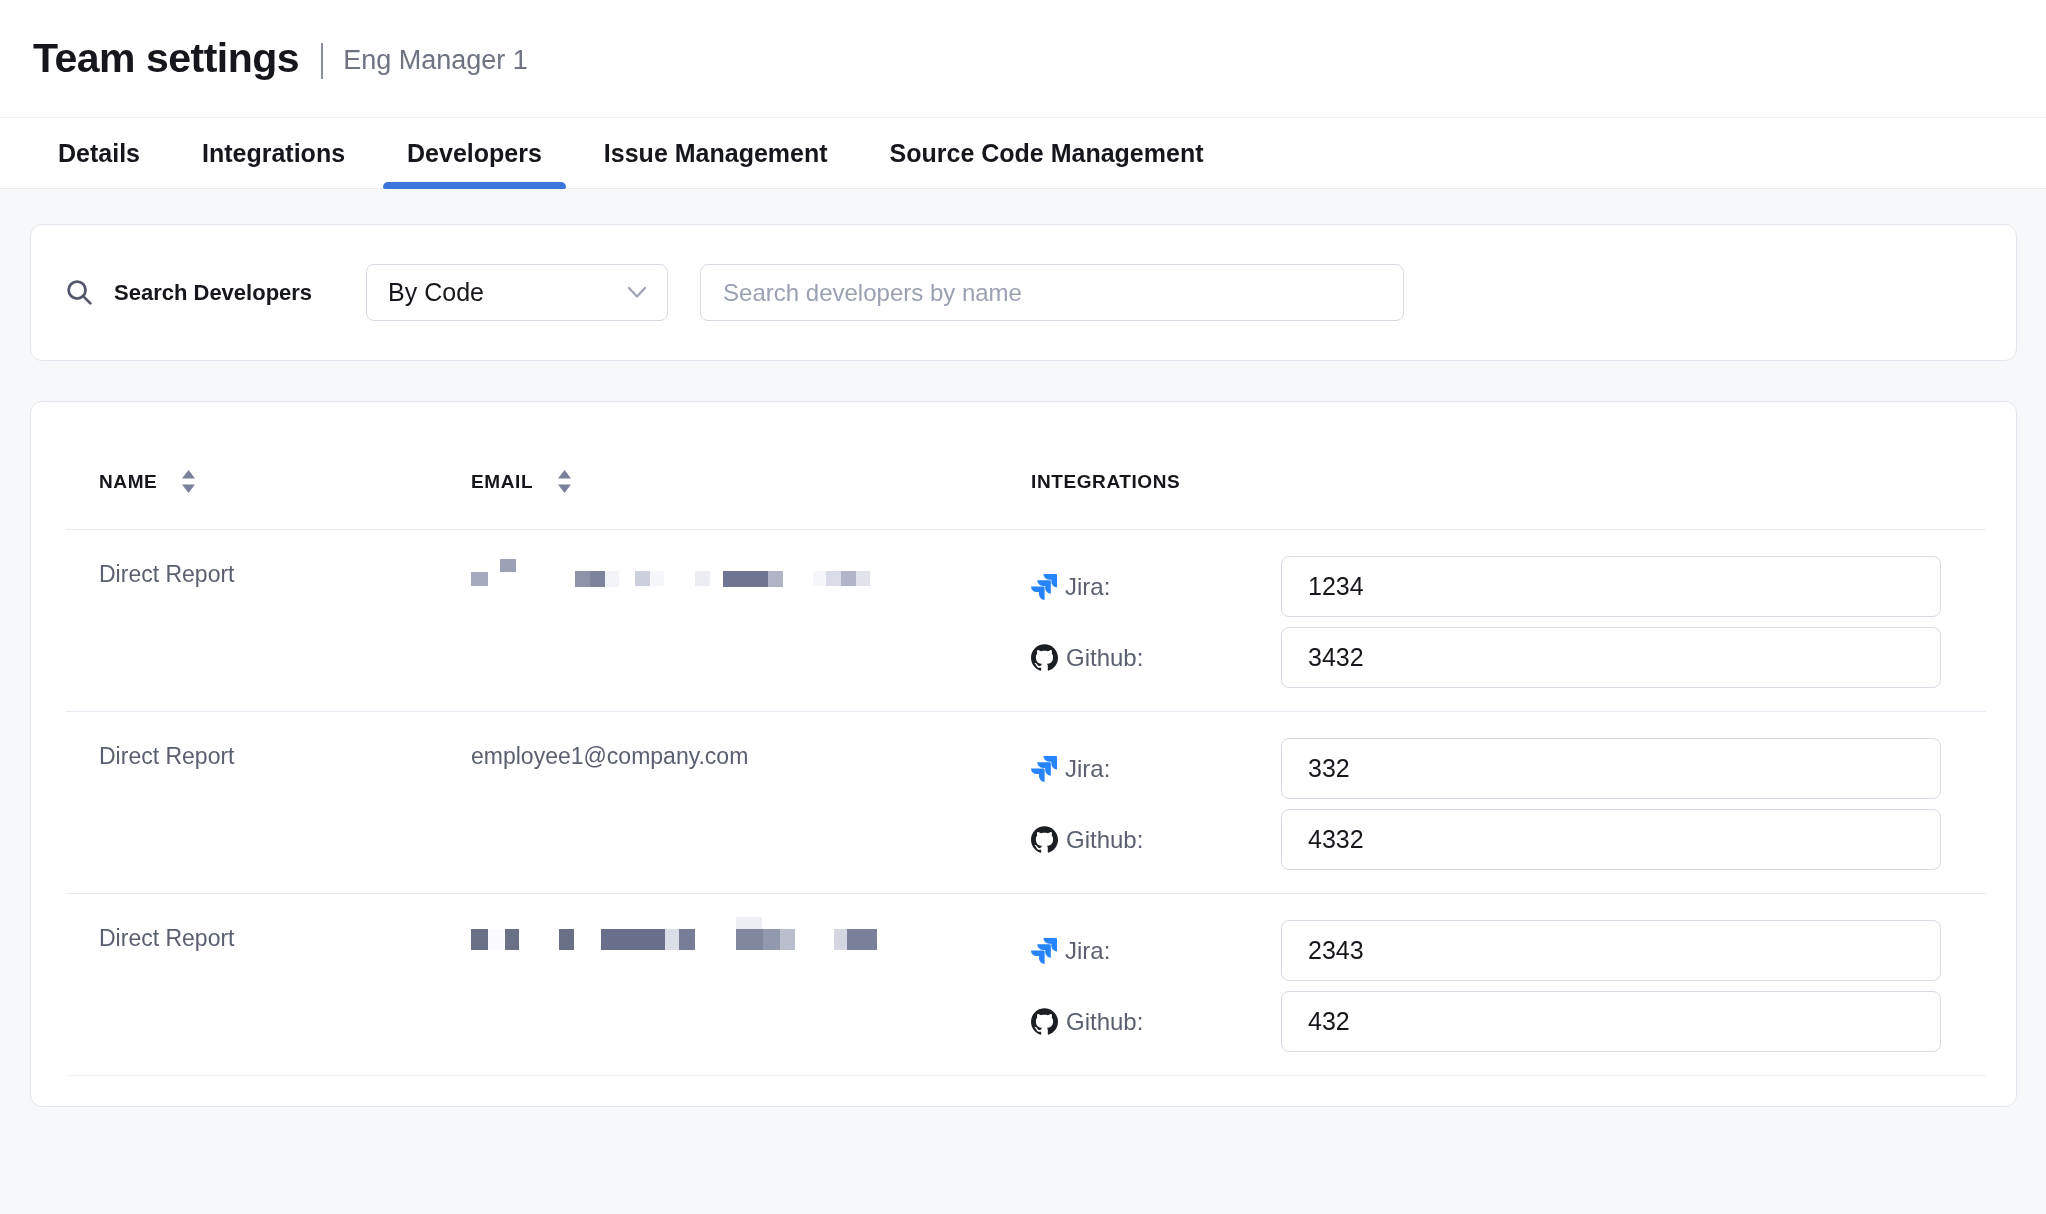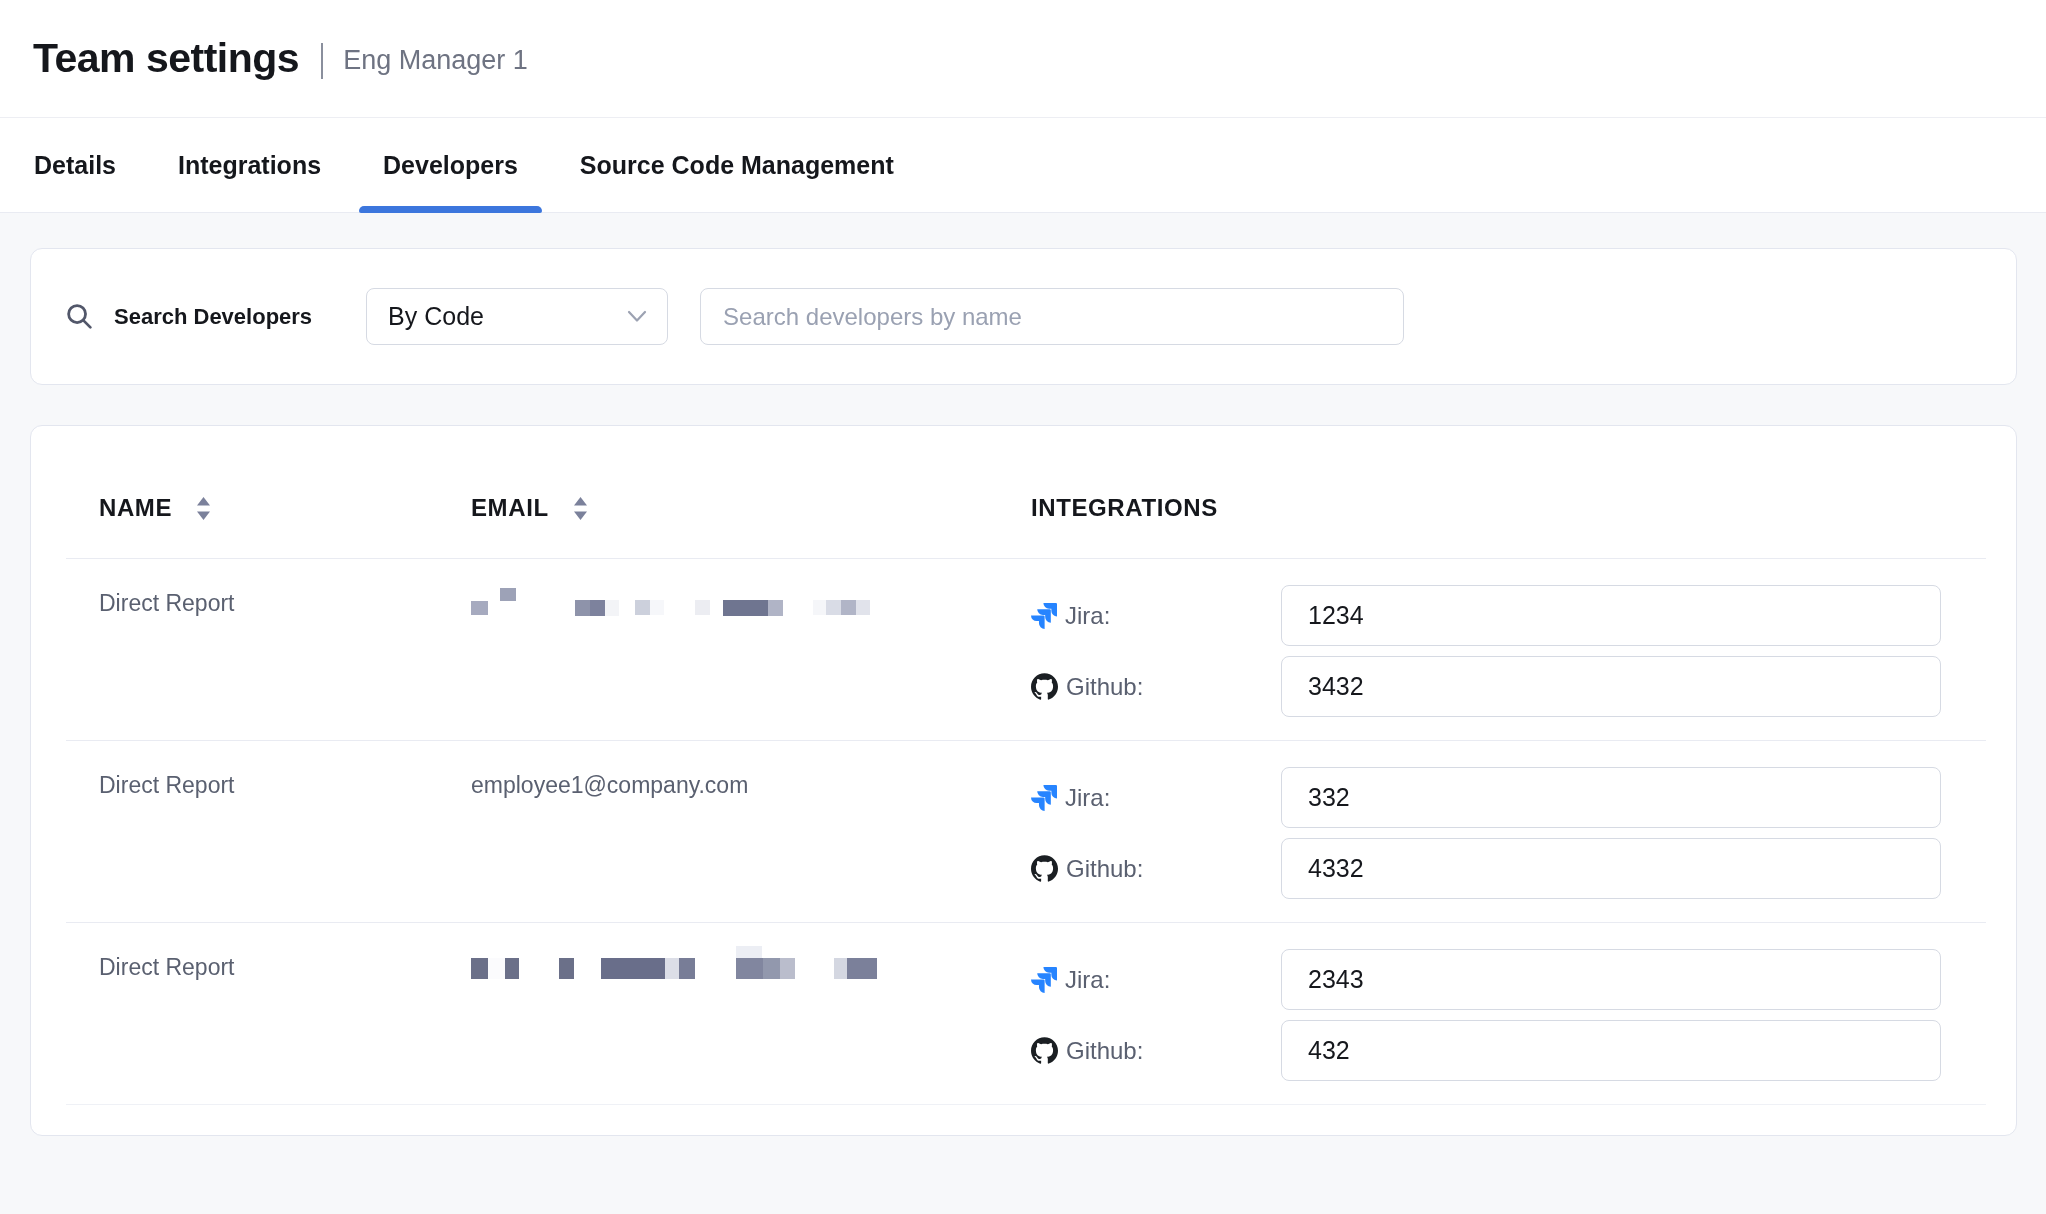--- a/index.html
+++ b/index.html
@@ -12,21 +12,21 @@
     font-family:"Liberation Sans", sans-serif;
     background:var(--page-bg);
     color:var(--text-dark);
   }
   
   .header{background:#fff; height:117px; display:flex; align-items:center; padding-left:33px;}
   .page-title{font-size:41px; font-weight:700; letter-spacing:-0.5px; color:var(--text-dark);}
   .title-sep{width:2px; height:36px; background:#8A8F9D; margin:4px 20px 0 22px;}
   .page-subtitle{font-size:27px; color:#6E7382; margin-top:4px;}
   
-  .tabbar{background:#fff; height:96px; display:flex; align-items:stretch; padding-left:10px;
+  .tabbar{background:#fff; height:72px; display:flex; align-items:stretch; padding-left:34px;
           border-top:1px solid #EDEEF3; border-bottom:1px solid var(--line); gap:14px;}
   .tab{position:relative; display:flex; align-items:center; padding:0 24px;
        font-size:25px; font-weight:600; color:var(--text-dark); cursor:pointer; white-space:nowrap;}
   .tab-underline{position:absolute; left:0; right:0; bottom:-1px; height:7px;
        background:var(--accent); border-radius:5px 5px 2px 2px;}
   
   .content{padding:35px 29px 0 30px;}
   .card{background:#fff; border:1px solid var(--card-border); border-radius:12px;}
   
   .search-card{height:137px; display:flex; align-items:center; padding:0 34px; margin-bottom:40px;}
@@ -36,21 +36,21 @@
        border-radius:8px; display:flex; align-items:center; justify-content:space-between;
        padding:0 20px 0 21px; font-size:25px; color:var(--text-dark); background:#fff; cursor:pointer;}
   .search-input{margin-left:32px; width:704px; height:57px; border:1px solid var(--input-border);
        border-radius:8px; padding:0 22px; font-size:24px; color:var(--text-dark); outline:none;}
   .search-input::placeholder{color:var(--text-muted);}
   
   .table-card{padding-bottom:30px;}
   .table-inner{margin:0 30px 0 35px;}
   .thead{display:grid; grid-template-columns:372px 560px 1fr; padding:68px 45px 36px 33px;
          border-bottom:1px solid var(--line);}
-  .th{font-size:24px; font-weight:700; letter-spacing:0.6px; color:var(--text-dark);
+  .th{font-size:19px; font-weight:700; letter-spacing:0.6px; color:var(--text-dark);
       display:flex; align-items:center; gap:24px;}
   .sort-icon{display:flex; cursor:pointer;}
   .trow{display:grid; grid-template-columns:372px 560px 1fr; padding:26px 45px 23px 33px;
         border-bottom:1px solid var(--line);}
   .trow:last-child{border-bottom-color:#EFF1F6;}
   .name-cell,.email-cell{font-size:23px; color:var(--text-slate); padding-top:3px; line-height:30px;}
   .redacted-email{position:relative; height:36px;}
   .px-block{position:absolute;}
   .integrations-cell{display:flex; flex-direction:column; gap:10px;}
   .int-row{display:flex; align-items:center;}
@@ -74,20 +74,23 @@
     <span>Details</span>
   </div>
   <div class="tab">
     <span>Integrations</span>
   </div>
   <div class="tab active">
     <span>Developers</span>
     <div class="tab-underline"></div>
   </div>
   <div class="tab">
+    <span>Issue Management</span>
+  </div>
+  <div class="tab">
     <span>Source Code Management</span>
   </div>
 </div>
 
 <div class="content">
 
   <div class="card search-card">
     <span class="icon search-glyph">
       <svg width="29" height="29" viewBox="0 0 24 24" fill="none" stroke="#52576A" stroke-width="2.3" stroke-linecap="round">
         <circle cx="10" cy="10" r="7"></circle>

